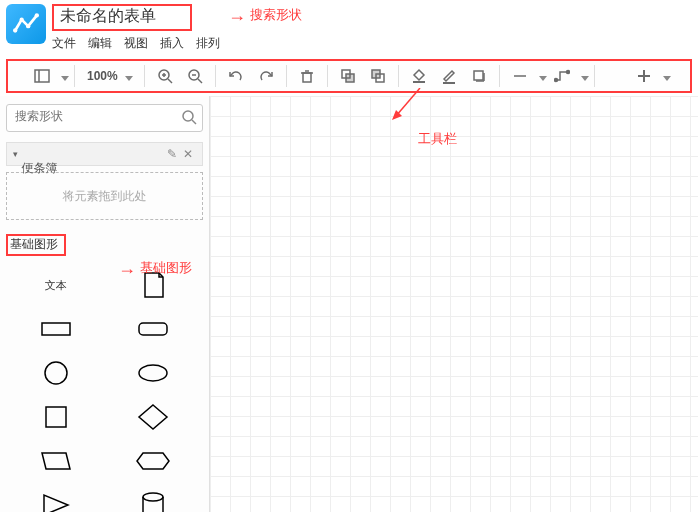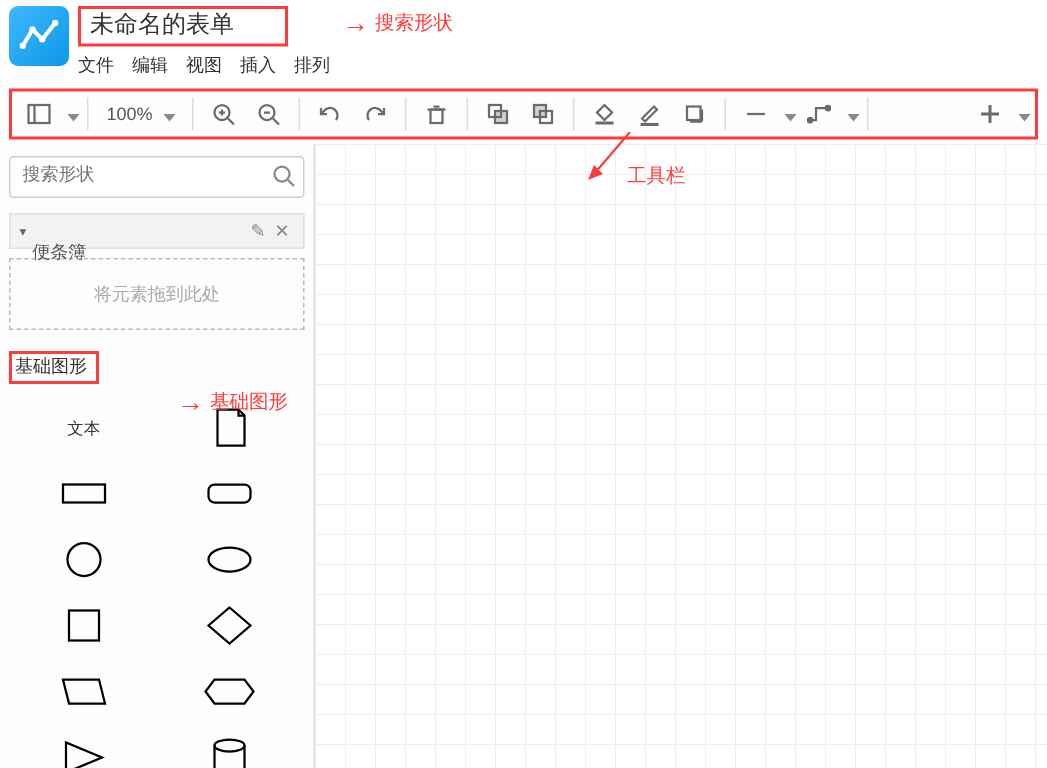--- a/index.html
+++ b/index.html
@@ -7,21 +7,21 @@
   
   .header { display: flex; align-items: flex-start; padding: 4px 6px; }
   .app-icon { width: 40px; height: 40px; background: linear-gradient(135deg,#3fb8ff,#0d98e8); border-radius: 6px; display:flex; align-items:center; justify-content:center; }
   .app-icon svg { width: 26px; height: 26px; }
   .title-area { margin-left: 6px; }
   .title-box { border: 2px solid #ff3b3b; padding: 0 6px 2px 6px; display:inline-block; font-size: 16px; color:#333; min-width: 140px; }
   .menu-bar { margin-top: 4px; display:flex; gap: 12px; align-items: center; }
   .menu-item { cursor: pointer; color:#333; }
   
   .toolbar-wrap { padding: 3px 6px; }
-  .toolbar { border: 2px solid #ff3b3b; height: 34px; display:flex; align-items:center; gap: 2px; padding: 0 4px; background:#fefefe; }
+  .toolbar { border: 2px solid #ff3b3b; height: 34px; display:flex; align-items:center; gap: 2px; padding: 0 20px; background:#fefefe;font-weight:bold; }
   .tbtn { width: 28px; height: 26px; display:flex; align-items:center; justify-content:center; border-radius:3px; cursor:pointer; color:#6b6b6b;}
   .tbtn svg { width:16px; height:16px; stroke:#6b6b6b; fill:none; stroke-width:1.5; }
   .tsep { width:1px; height:22px; background:#ddd; margin: 0 4px;}
   .zoom { display:flex; align-items:center; gap:4px; padding: 0 6px; cursor:pointer; color:#555;}
   .dd { width:10px; height:10px;}
   .dd::after{ content:""; display:inline-block; width:0;height:0;border-left:4px solid transparent;border-right:4px solid transparent;border-top:5px solid #888; margin-left:3px; vertical-align:middle;}
   .add-right { margin-left:auto; }
 
   .main { display:flex; height: calc(512px - 94px); }
   .sidebar { width: 210px; background:#fdfdfd; border-right:1px solid #e0e0e0; padding: 8px 6px; overflow:hidden;}
@@ -326,20 +326,20 @@
 
 <div class="annot" style="left:228px; top:6px;">
   <span class="arrow">→</span>
     <span>搜索形状</span>
 </div>
 
 <svg class="annot-line" style="left:390px; top:88px;" width="40" height="40">
   <line x1="30" y1="0" x2="6" y2="28" stroke="#ff3b3b" stroke-width="1.5"></line>
   <polygon points="2,32 6,22 12,28" fill="#ff3b3b"></polygon>
 </svg>
-<div class="annot" style="left:418px; top:108px;">
+<div class="annot" style="left:418px; top:130px;">
   <span>工具栏</span>
 </div>
 
 <div class="annot" style="left:118px; top:259px;">
   <span class="arrow">→</span>
     <span>基础图形</span>
 </div>
 
 </body></html>

